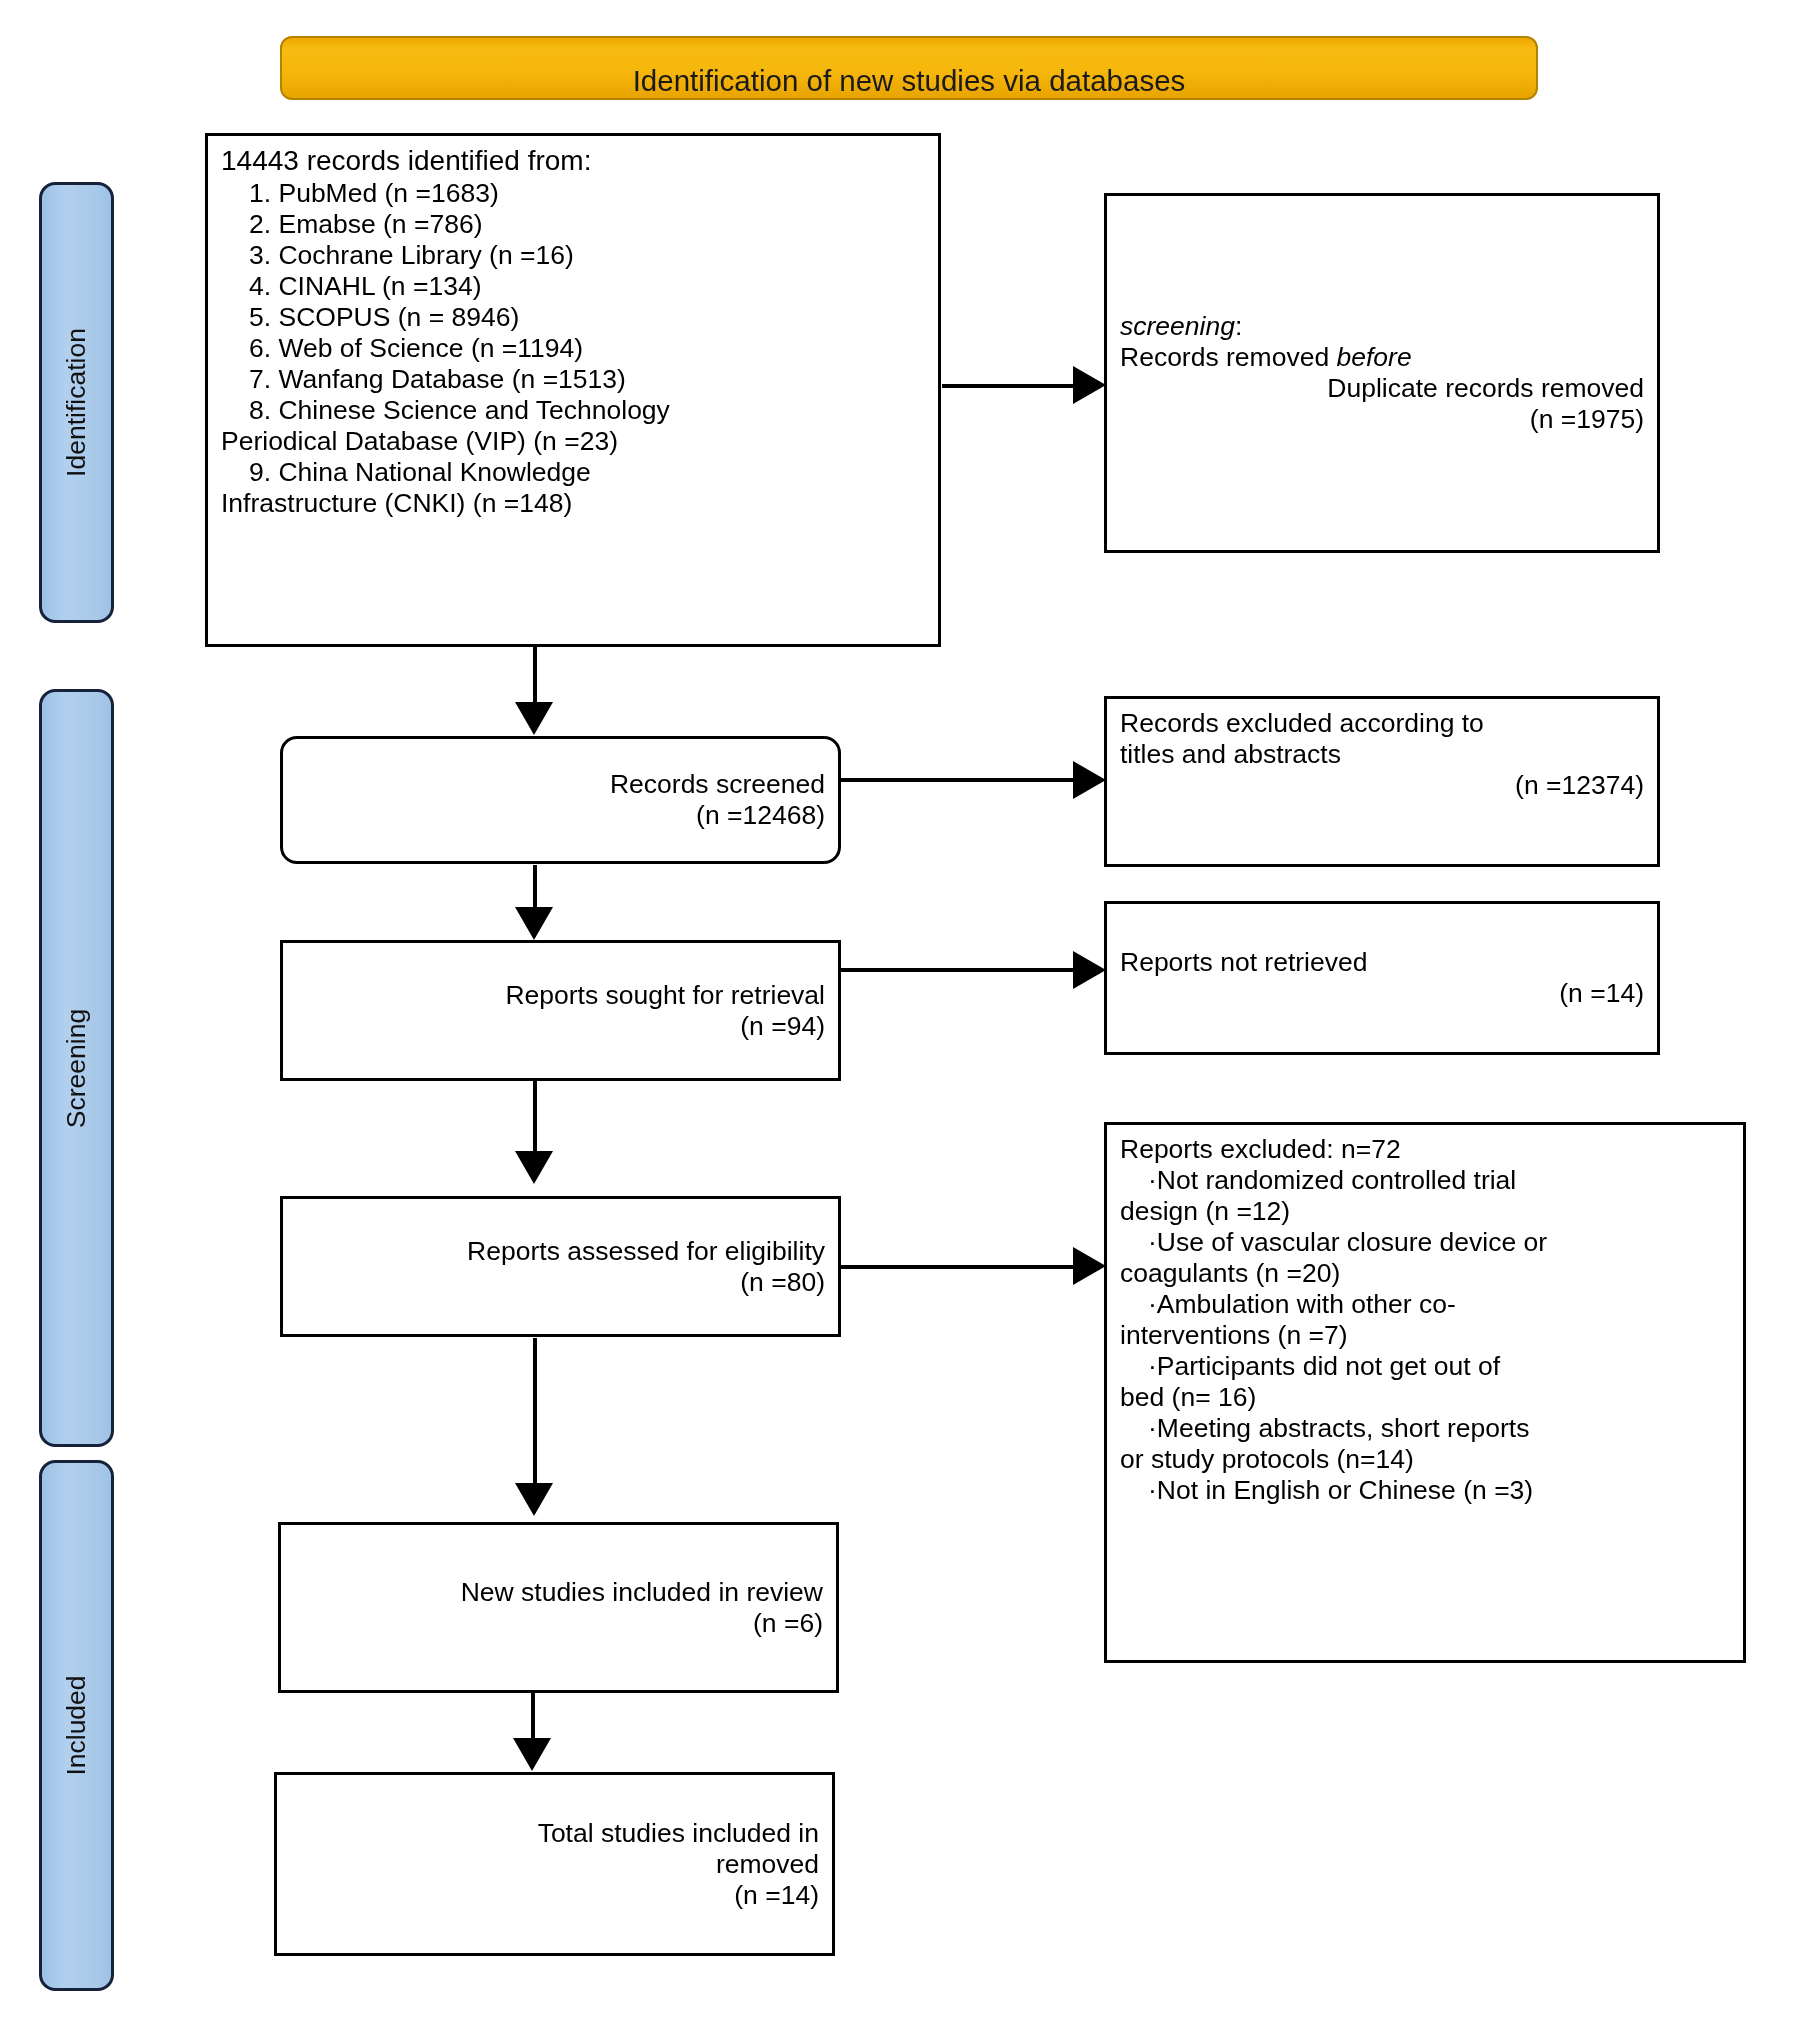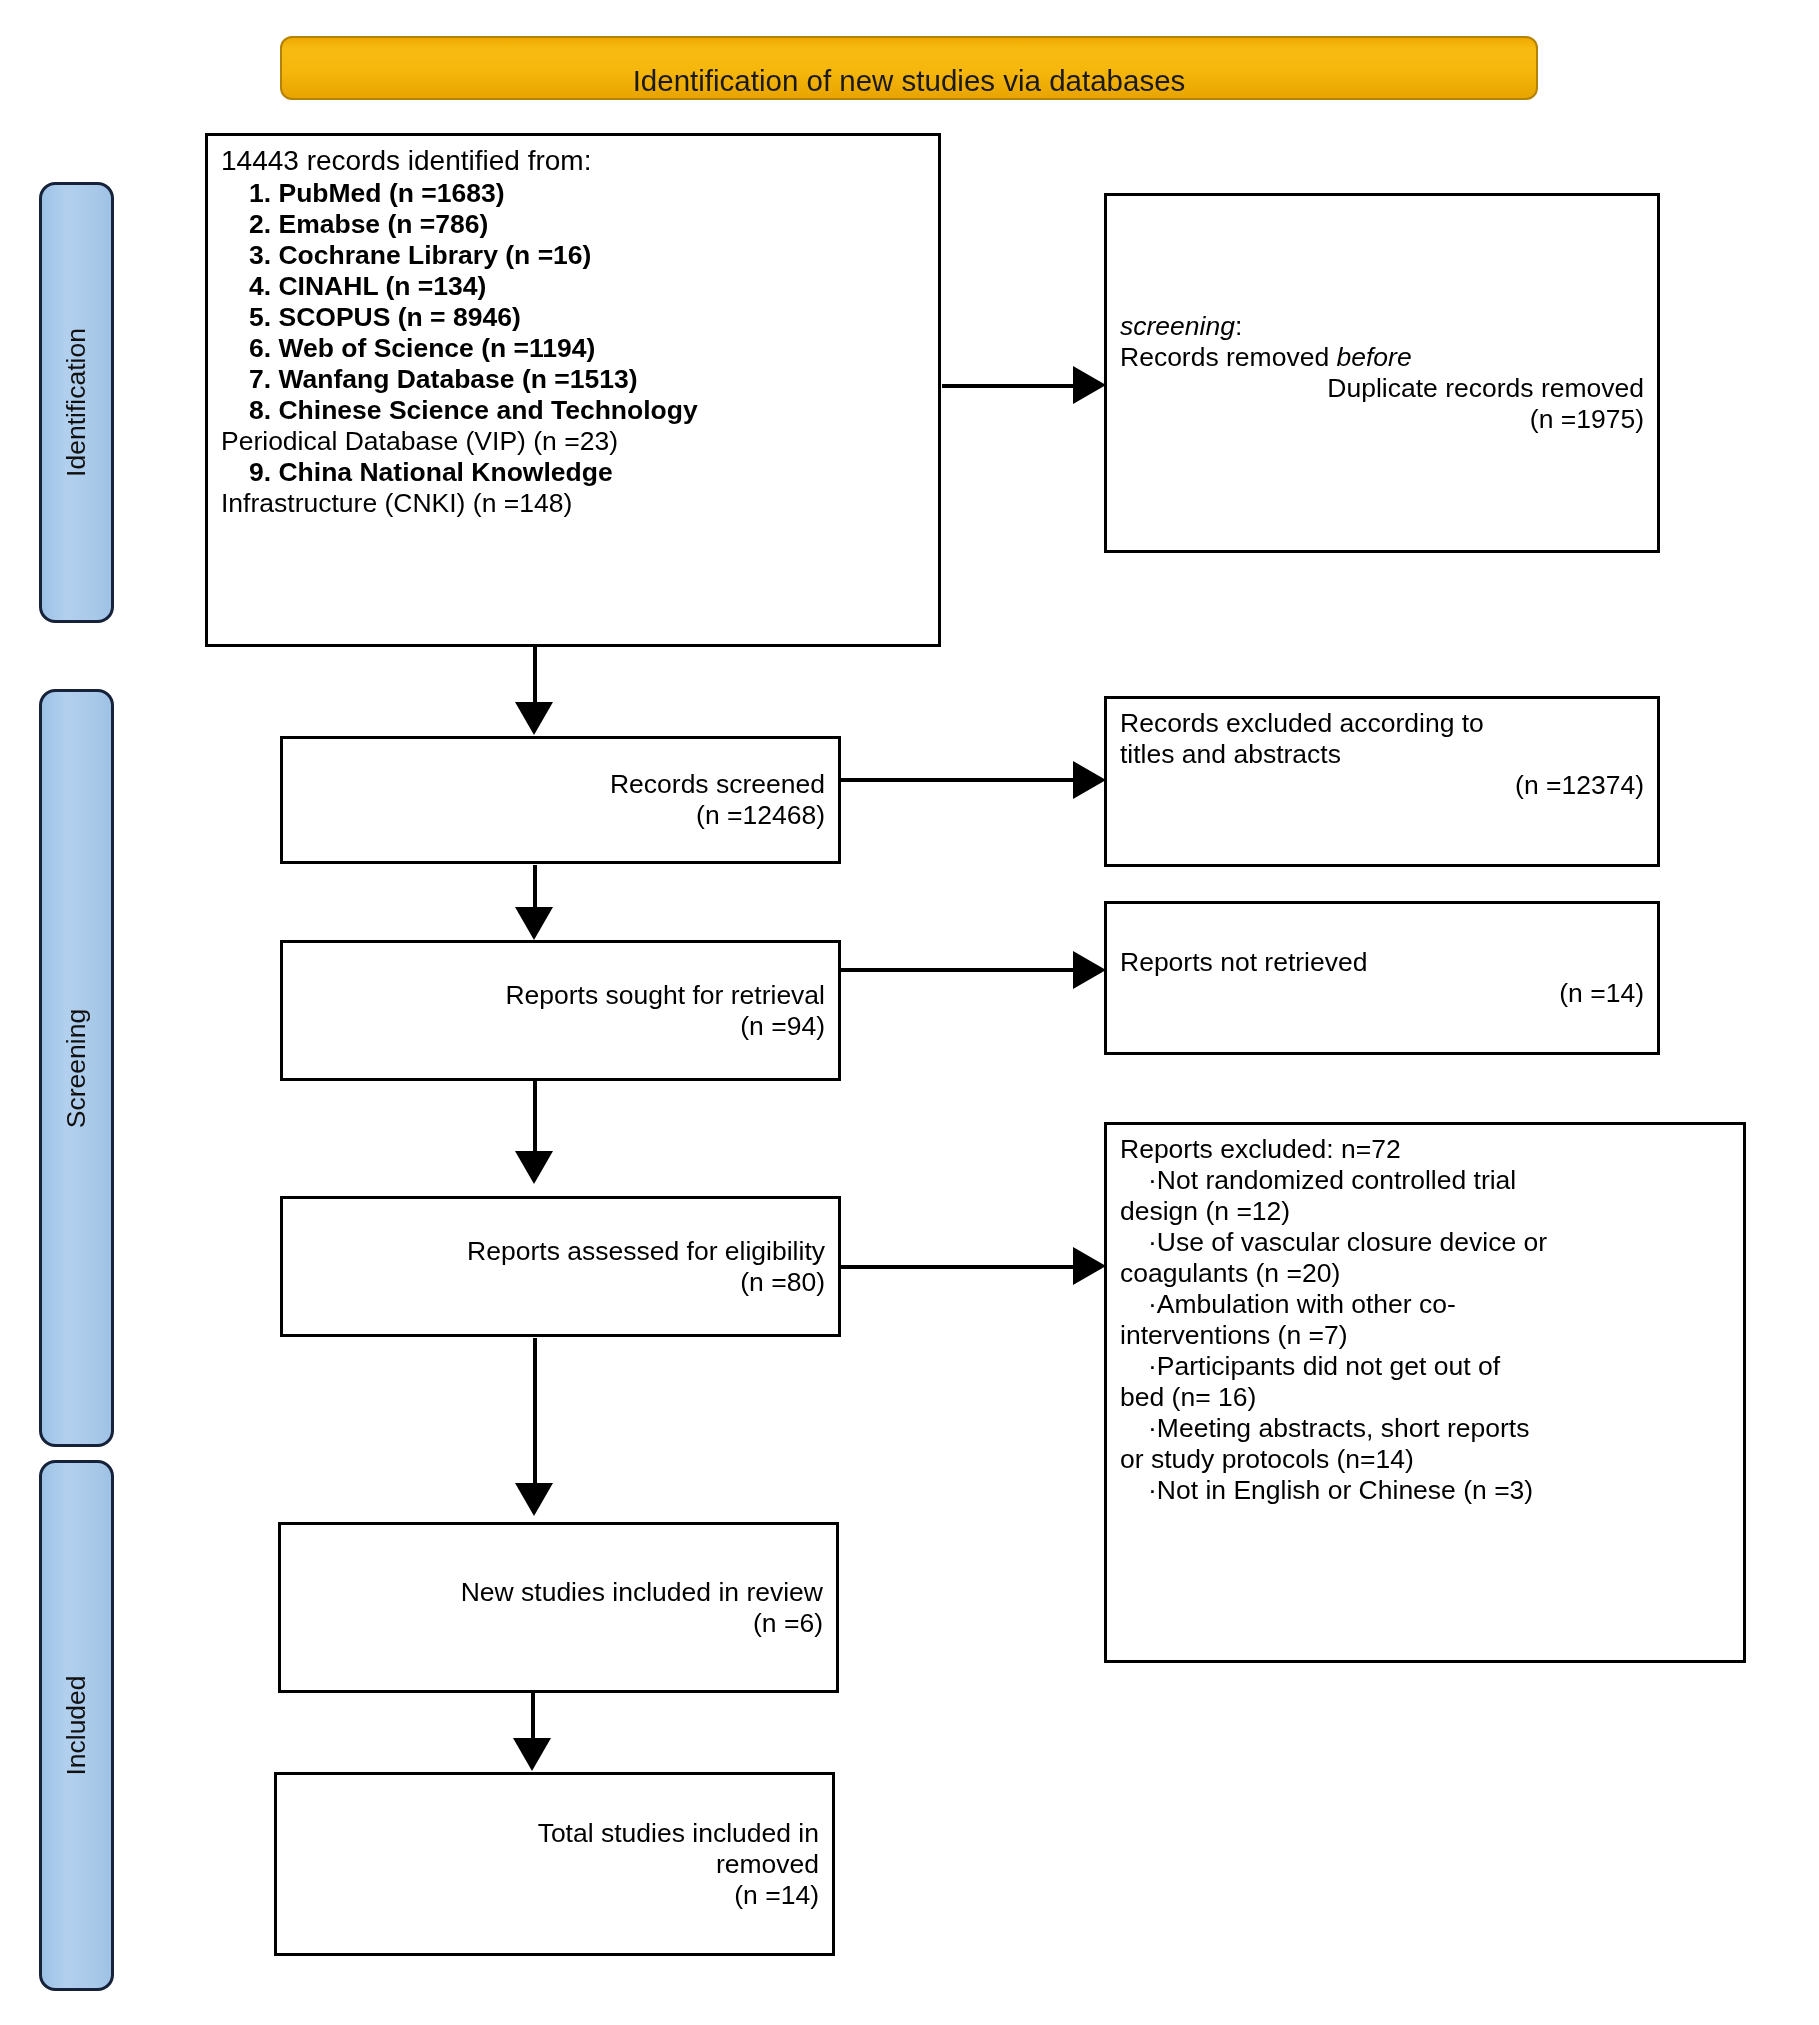--- a/index.html
+++ b/index.html
@@ -71,36 +71,36 @@
     height:100%;
     display:flex; flex-direction:column; justify-content:center;
   }
   .ital{ font-style:italic; }
 
   
   #box-identified{ left:205px;  top:133px;  width:736px; height:514px; }
   #box-removed{    left:1104px; top:193px;  width:556px; height:360px;  }
 
   
-  #box-screened{   left:280px;  top:736px; width:561px; height:128px; }
+  #box-screened{   left:280px;  top:736px; width:561px; height:128px;border-radius:17px; }
   #box-excluded-ta{left:1104px; top:696px; width:556px; height:171px; }
 
   #box-sought{     left:280px;  top:940px; width:561px; height:141px; }
   #box-notretr{    left:1104px; top:901px; width:556px; height:154px; }
 
   #box-assessed{   left:280px;  top:1196px; width:561px; height:141px; }
   #box-repexcl{    left:1104px; top:1122px; width:642px; height:541px; }
 
   
   #box-newstudies{ left:278px;  top:1522px; width:561px; height:171px; }
   #box-total{      left:274px;  top:1772px; width:561px; height:184px; }
 
   
   .id-head{ font-size:28px; }
-  .id-line{ font-size:26.5px; margin-left:28px;font-weight:bold; }
+  .id-line{ font-size:26.5px; margin-left:28px; }
   .id-cont{ font-size:26.5px; margin-left:0px; }
 
   
   .ex-head{ font-size:26.5px; }
   .ex-item{ font-size:26.5px; margin-left:28px; }
 
   
   .vline{
     position:absolute;
     width:3.9px;

